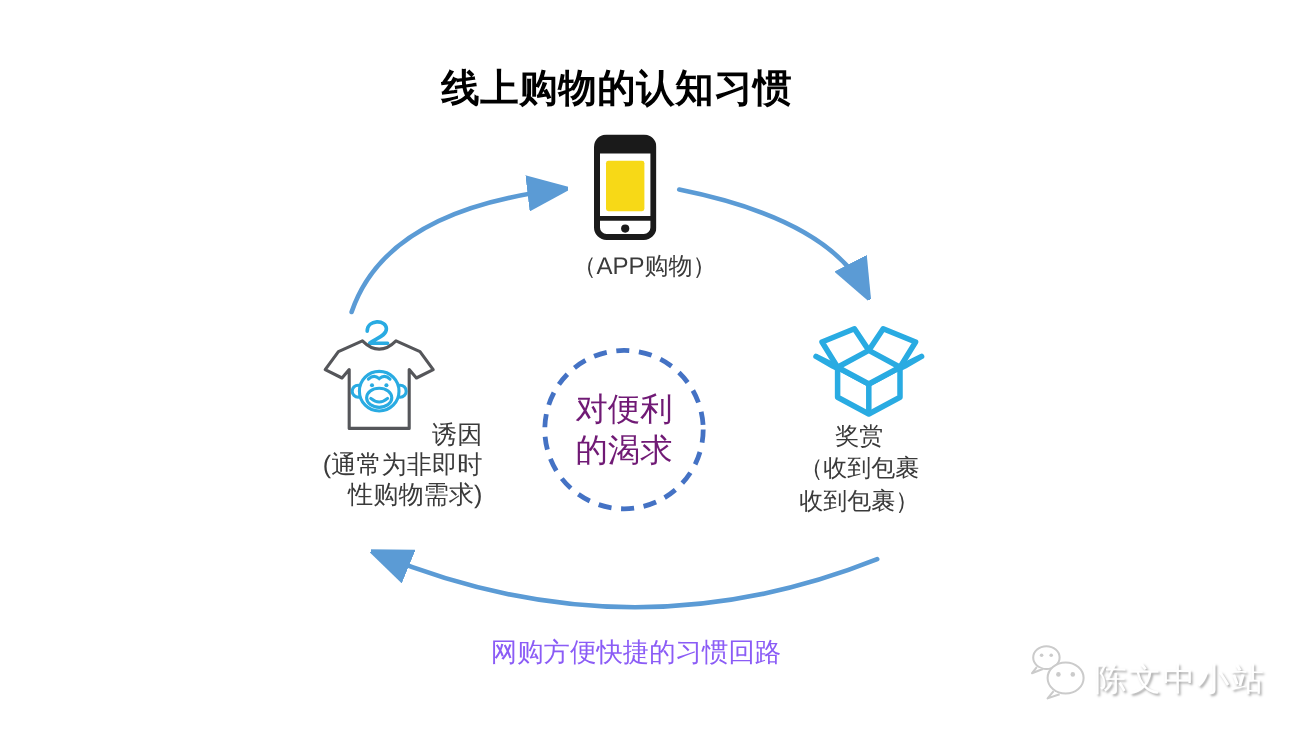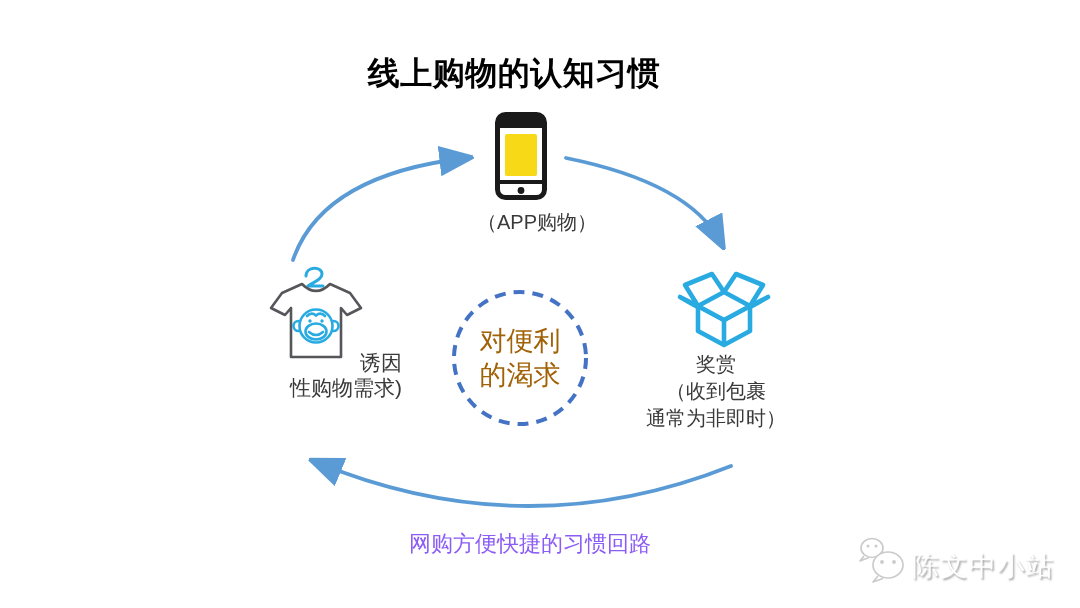--- a/index.html
+++ b/index.html
@@ -12,21 +12,21 @@
     left:514px;top:40px;transform:translateX(-50%);
     font-size:32px;font-weight:bold;color:#000;white-space:nowrap;letter-spacing:0.5px;margin-top:12px;
   }
   .node-label{color:#3a3a3a;}
   #habit-label{left:477px;top:209px;font-size:20px;line-height:27px;text-align:left;white-space:nowrap;}
   #trigger-label{left:234px;top:350px;width:168px;font-size:21px;line-height:25px;text-align:right;}
   #reward-label{left:636px;top:351px;width:160px;font-size:20px;line-height:27px;text-align:center;}
   #craving-label{
     left:454px;top:292px;width:132px;height:132px;
     display:flex;flex-direction:column;align-items:center;justify-content:center;
-    font-size:27px;line-height:34px;color:#a16207;text-align:center;
+    font-size:27px;line-height:34px;color:#701a75;text-align:center;
   }
   #caption{left:530px;top:529px;transform:translateX(-50%);font-size:22px;color:#8b5cf6;white-space:nowrap;}
   #watermark-text{
     left:912px;top:548px;font-size:27px;letter-spacing:1.5px;color:#ffffff;
     text-shadow:1.5px 2px 2px #a9a9a9;white-space:nowrap;
   }
   svg{display:block;}
   #arrow-layer{left:0;top:0;pointer-events:none;}
 </style>
 </head>
@@ -70,20 +70,21 @@
       <ellipse cx="54" cy="71.5" rx="10.5" ry="8"></ellipse>
       <path d="M 45 56 Q 49.5 51.5 54 55.5 Q 58.5 51.5 63 56"></path>
       <circle cx="48" cy="61" r="1.7" fill="#29ABE2" stroke="none"></circle>
       <circle cx="60" cy="61" r="1.7" fill="#29ABE2" stroke="none"></circle>
       <path d="M 47 72 Q 54 78 61 72"></path>
     </g>
   </svg>
 
   <div id="trigger-label" class="abs node-label">
     <div>诱因</div>
+    <div>(通常为非即时</div>
     <div>性购物需求)</div>
   </div>
 
   <div id="craving-label" class="abs">
     <div>对便利</div>
     <div>的渴求</div>
   </div>
 
   <svg class="abs" style="left:674px;top:262px;" width="100" height="92" viewBox="0 0 100 92">
     <g fill="#ffffff" stroke="#29ABE2" stroke-width="4.6" stroke-linejoin="round">
@@ -93,21 +94,21 @@
       <path d="M50 30 L62 12 L89 23 L76 44"></path>
       <path d="M24 44 L24 69 L50 83 L76 69 L76 44 L50 58 Z"></path>
       <path d="M50 30 L76 44 L50 58 L24 44 Z"></path>
       <line x1="50" y1="58" x2="50" y2="83"></line>
     </g>
   </svg>
 
   <div id="reward-label" class="abs node-label">
     <div>奖赏</div>
     <div>（收到包裹</div>
-    <div>通常为非即时）</div>
+    <div>收到包裹）</div>
   </div>
 
   <div id="caption" class="abs">网购方便快捷的习惯回路</div>
 
   <svg class="abs" style="left:856px;top:536px;" width="52" height="48" viewBox="0 0 52 48">
     <g stroke="#cbcbcb" stroke-width="1.7" fill="#ffffff">
       <ellipse cx="16" cy="12" rx="11" ry="9.5"></ellipse>
       <path d="M8 20 L4 25 L13 21.5" stroke-linejoin="round"></path>
       <circle cx="12" cy="10" r="1.5" fill="#cbcbcb" stroke="none"></circle>
       <circle cx="20" cy="10" r="1.5" fill="#cbcbcb" stroke="none"></circle>

